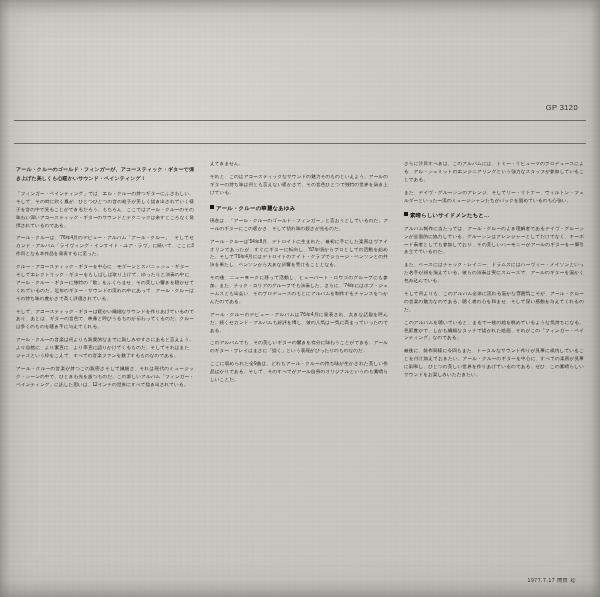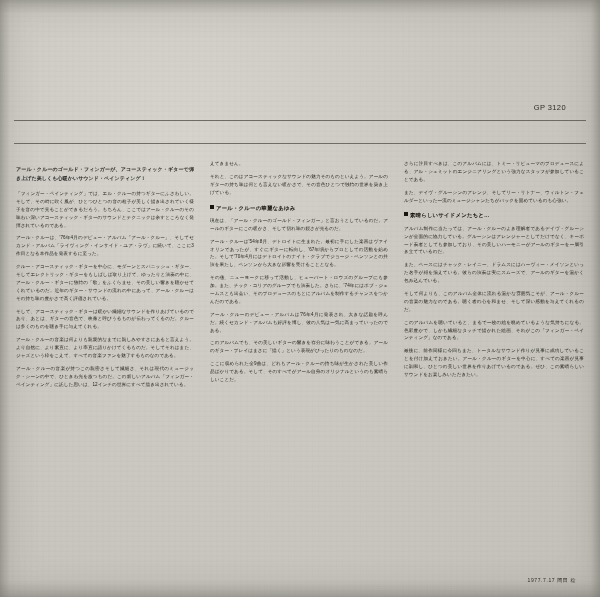--- a/index.html
+++ b/index.html
@@ -44,21 +44,21 @@
     right: 14px;
     height: 1px;
     background: #5d5b55;
     opacity: 0.85;
   }
   .rule.r1 { top: 120px; }
   .rule.r2 { top: 143px; }
 
   .catalog {
     position: absolute;
-    right: 34px;
+    right: 22px;
     top: 103px;
     font-size: 7.5px;
     letter-spacing: 0.4px;
     color: #2c2b27;
   }
 
   .content {
     position: absolute;
     left: 16px;
     top: 160px;

